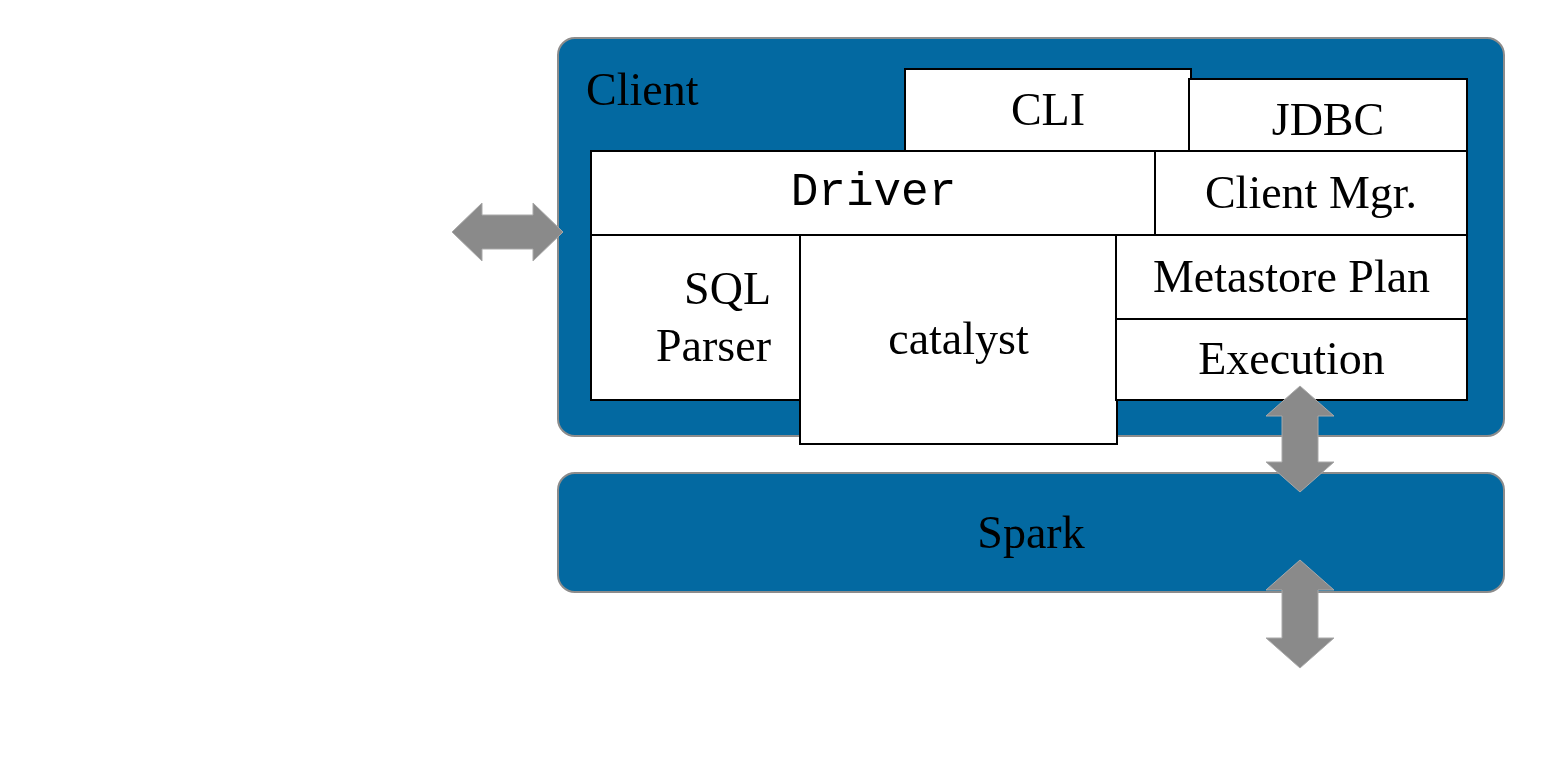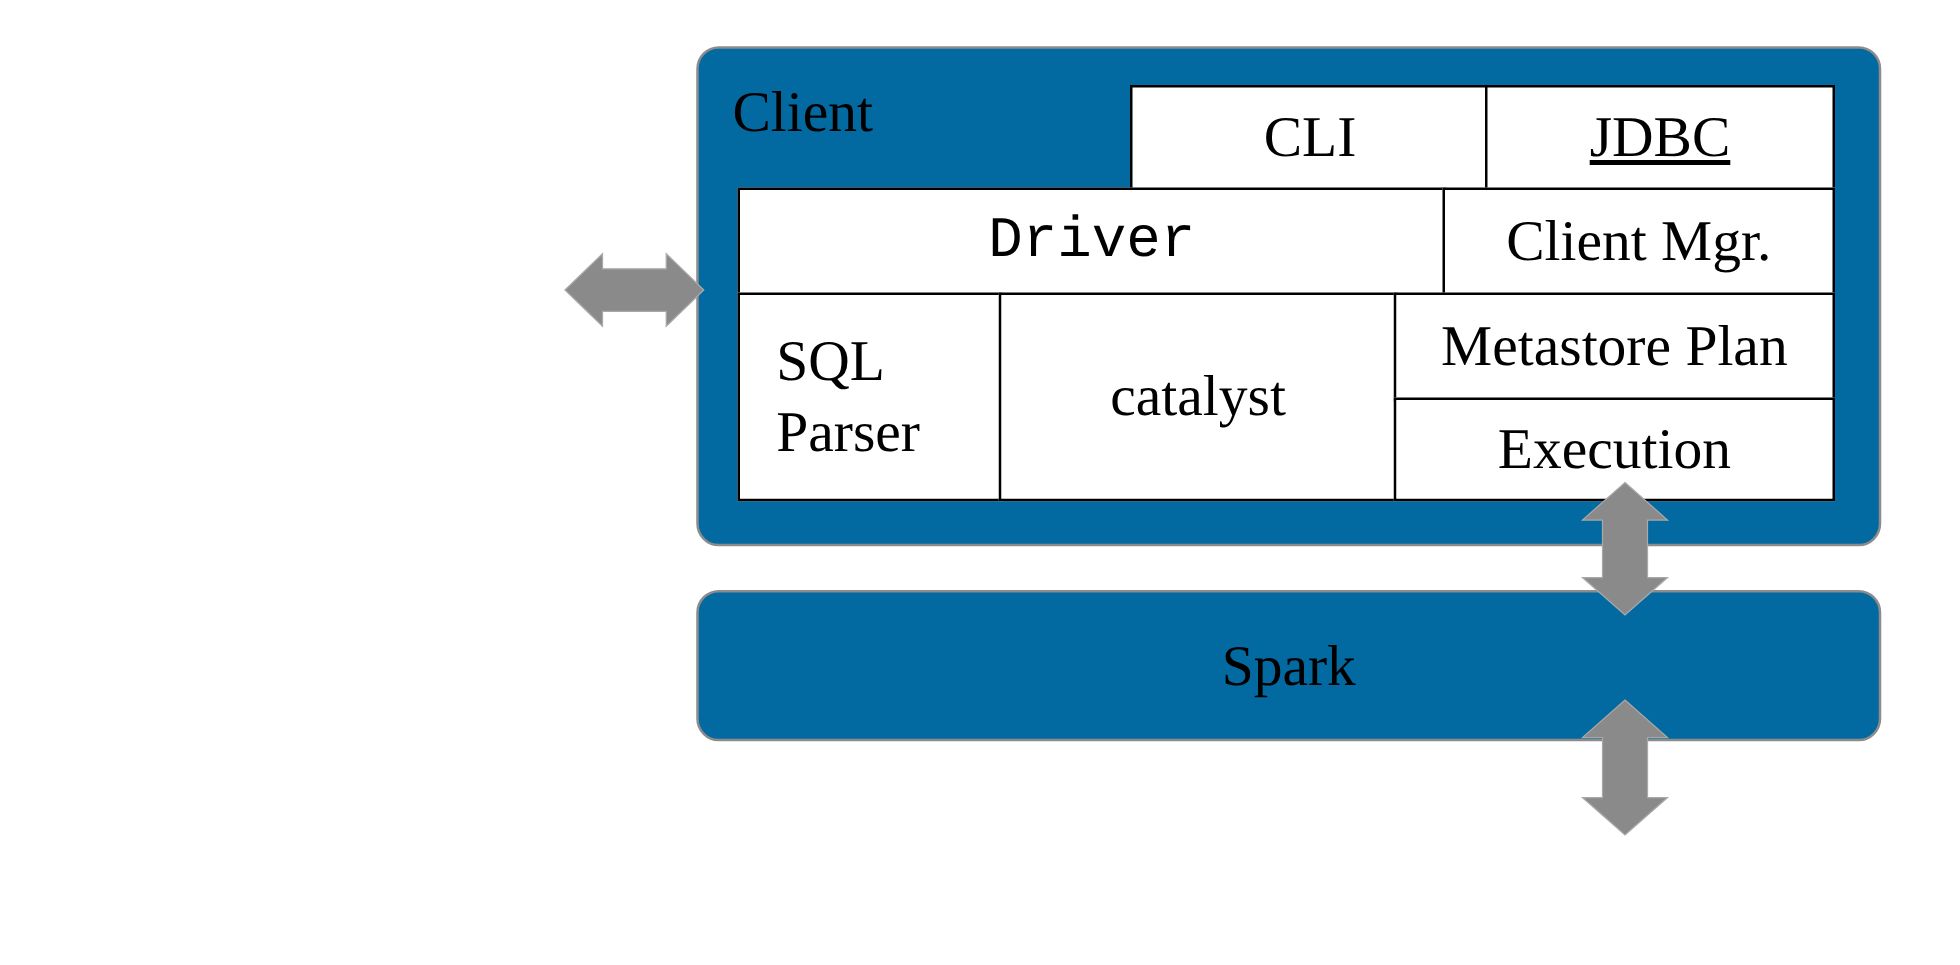--- a/index.html
+++ b/index.html
@@ -36,29 +36,29 @@
     position:absolute;left:27px;top:28px;
     font-size:46px;line-height:1;
   }
   
   .ibox{
     position:absolute;
     background:#fff;
     border:2.5px solid var(--box-border);
     box-sizing:border-box;
     display:flex;align-items:center;justify-content:center;
-    text-align:left;
+    text-align:right;
     font-size:46px;line-height:1.22;
   }
   .cli          {left:345px;top:29px; width:288px;height:85px;}
-  .jdbc         {left:629px;top:29px; width:280px;height:85px;text-decoration:underline;}
+  .jdbc         {left:629px;top:39px; width:280px;height:85px;}
   .driver       {left:31px; top:111px;width:567px;height:87px;font-family:Liberation Mono, monospace;}
   .cache-mgr    {left:595px;top:111px;width:314px;height:87px;}
   .sql-parser   {left:31px; top:195px;width:212px;height:167px;}
-  .catalyst     {left:240px;top:195px;width:319px;height:167px;}
+  .catalyst     {left:240px;top:195px;width:319px;height:211px;}
   .physical-plan{left:556px;top:195px;width:353px;height:87px;}
   .execution    {left:556px;top:279px;width:353px;height:83px;}
   .sql-parser span{display:inline-block;max-width:150px;}
   
   .arrows{
     position:absolute;left:0;top:0;width:1568px;height:772px;
     pointer-events:none;
   }
   .arrows polygon{fill:var(--arrow-color);stroke:#a9a9a9;stroke-width:1;}
 </style>

